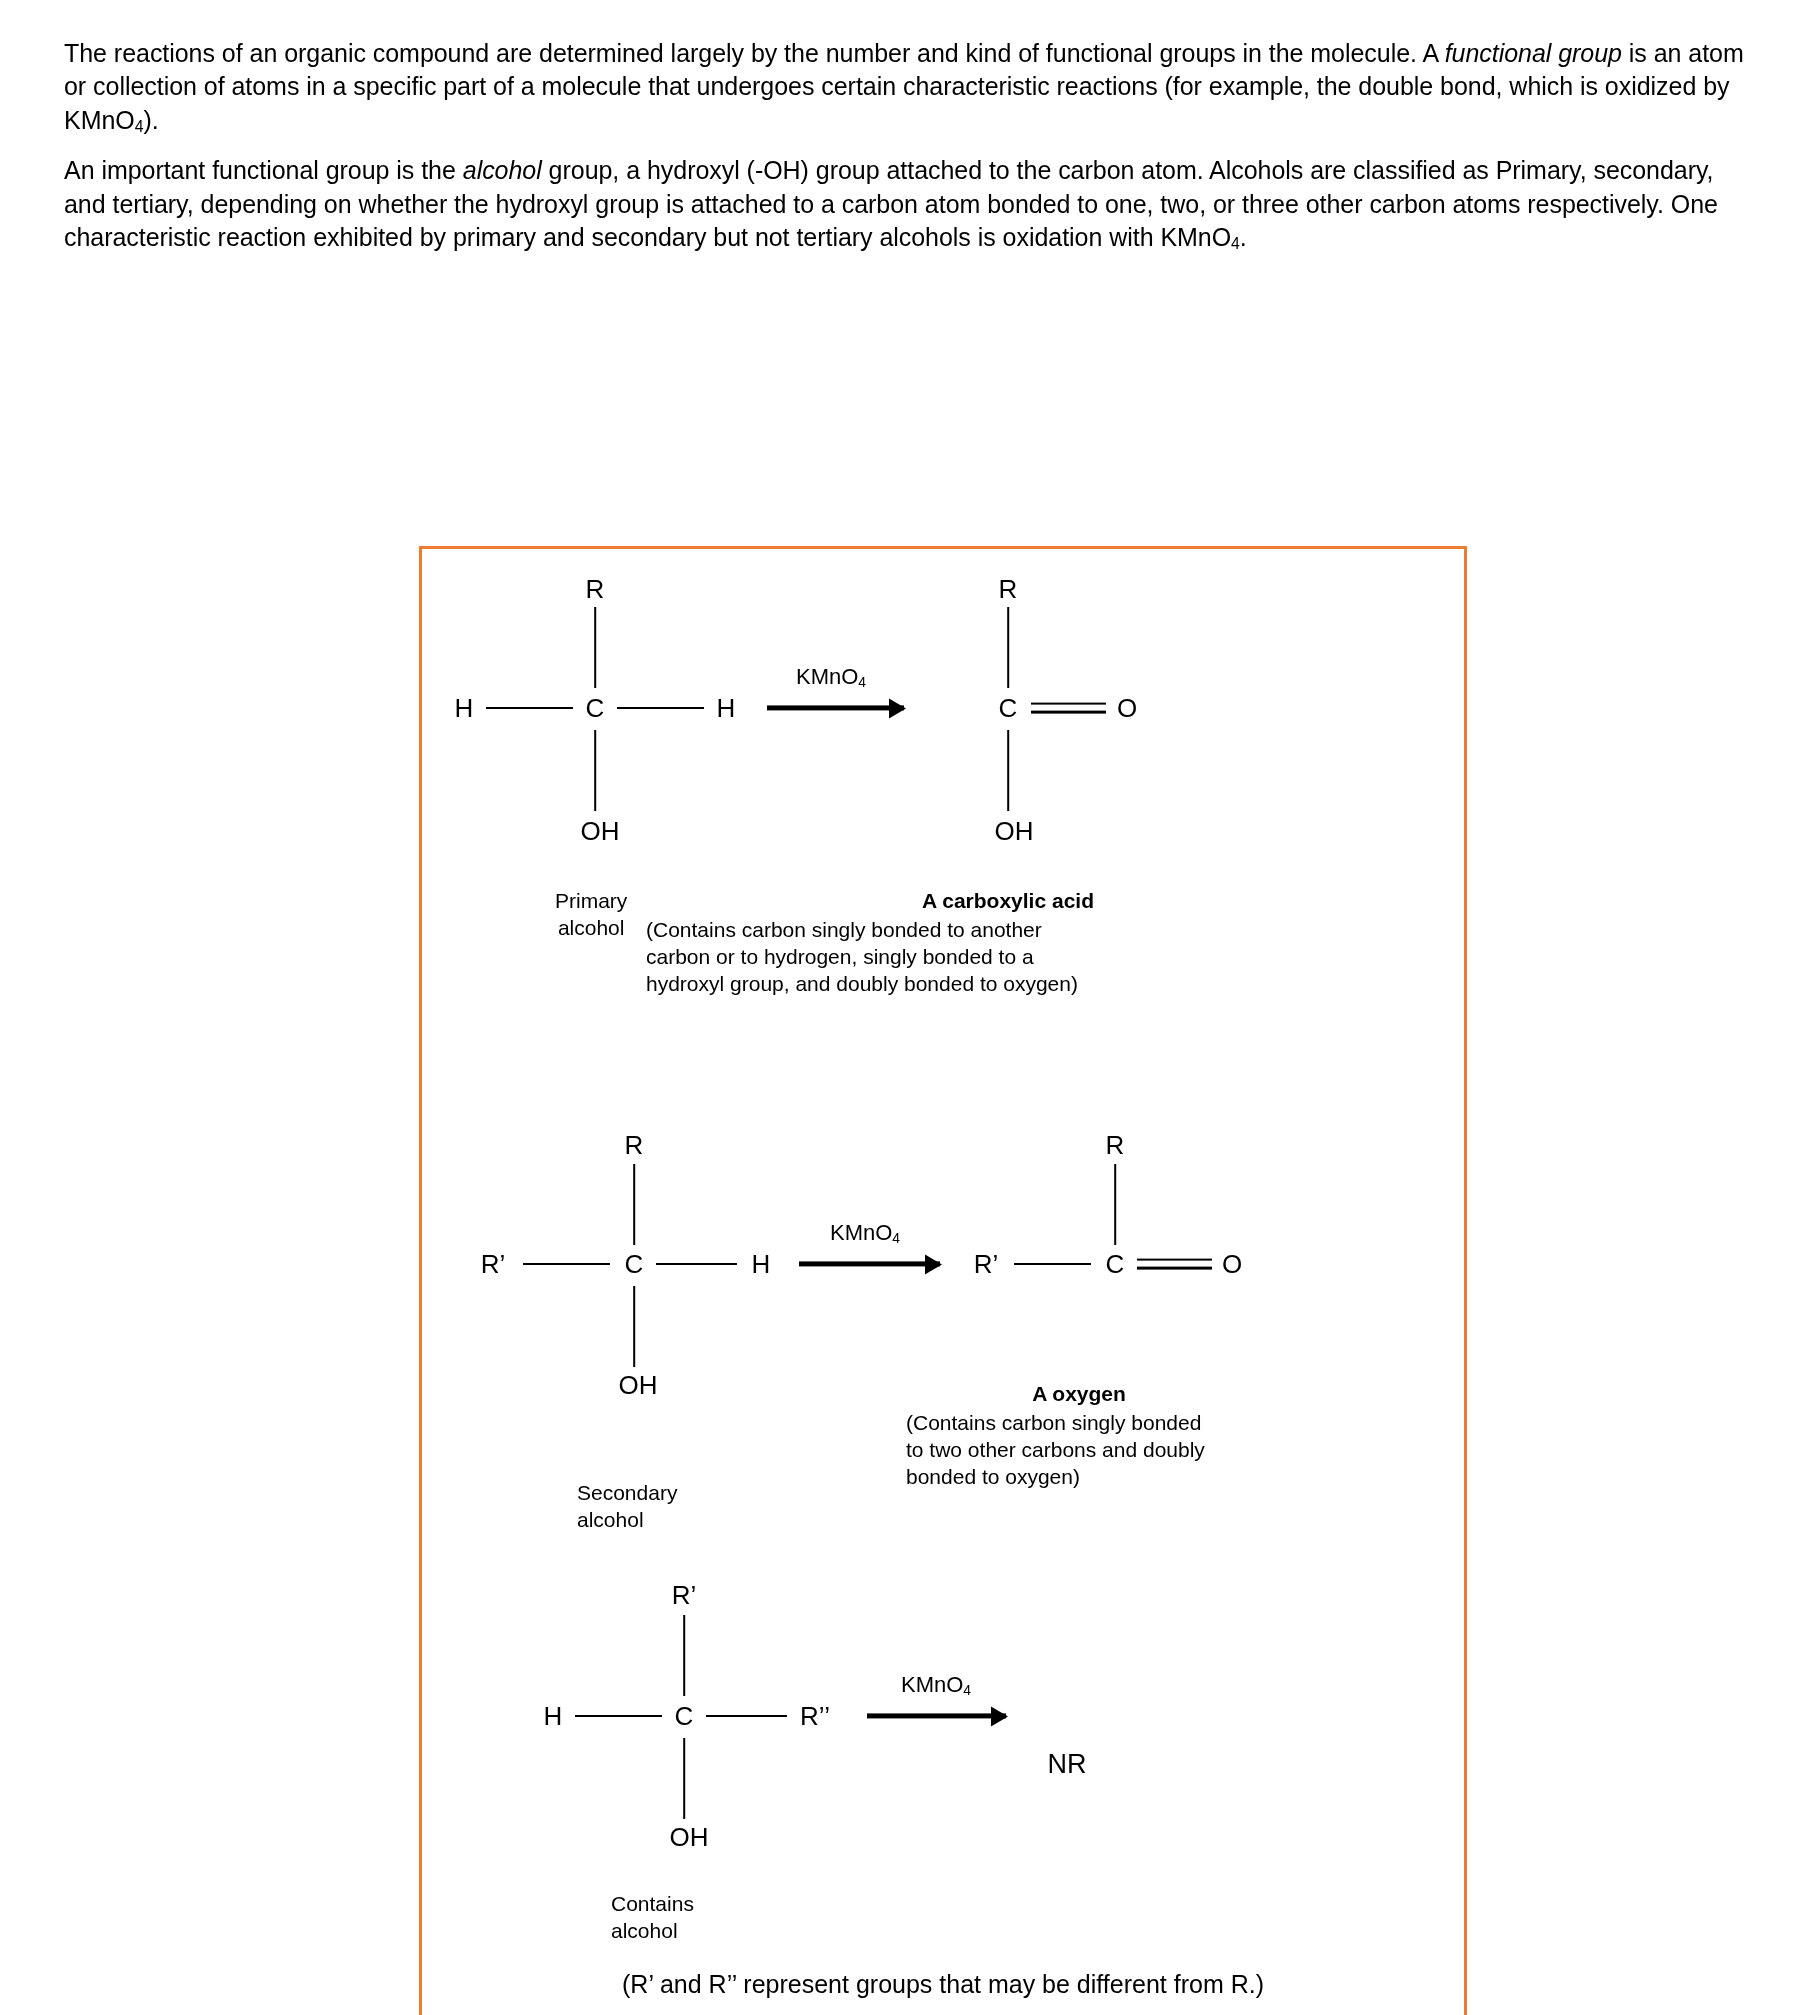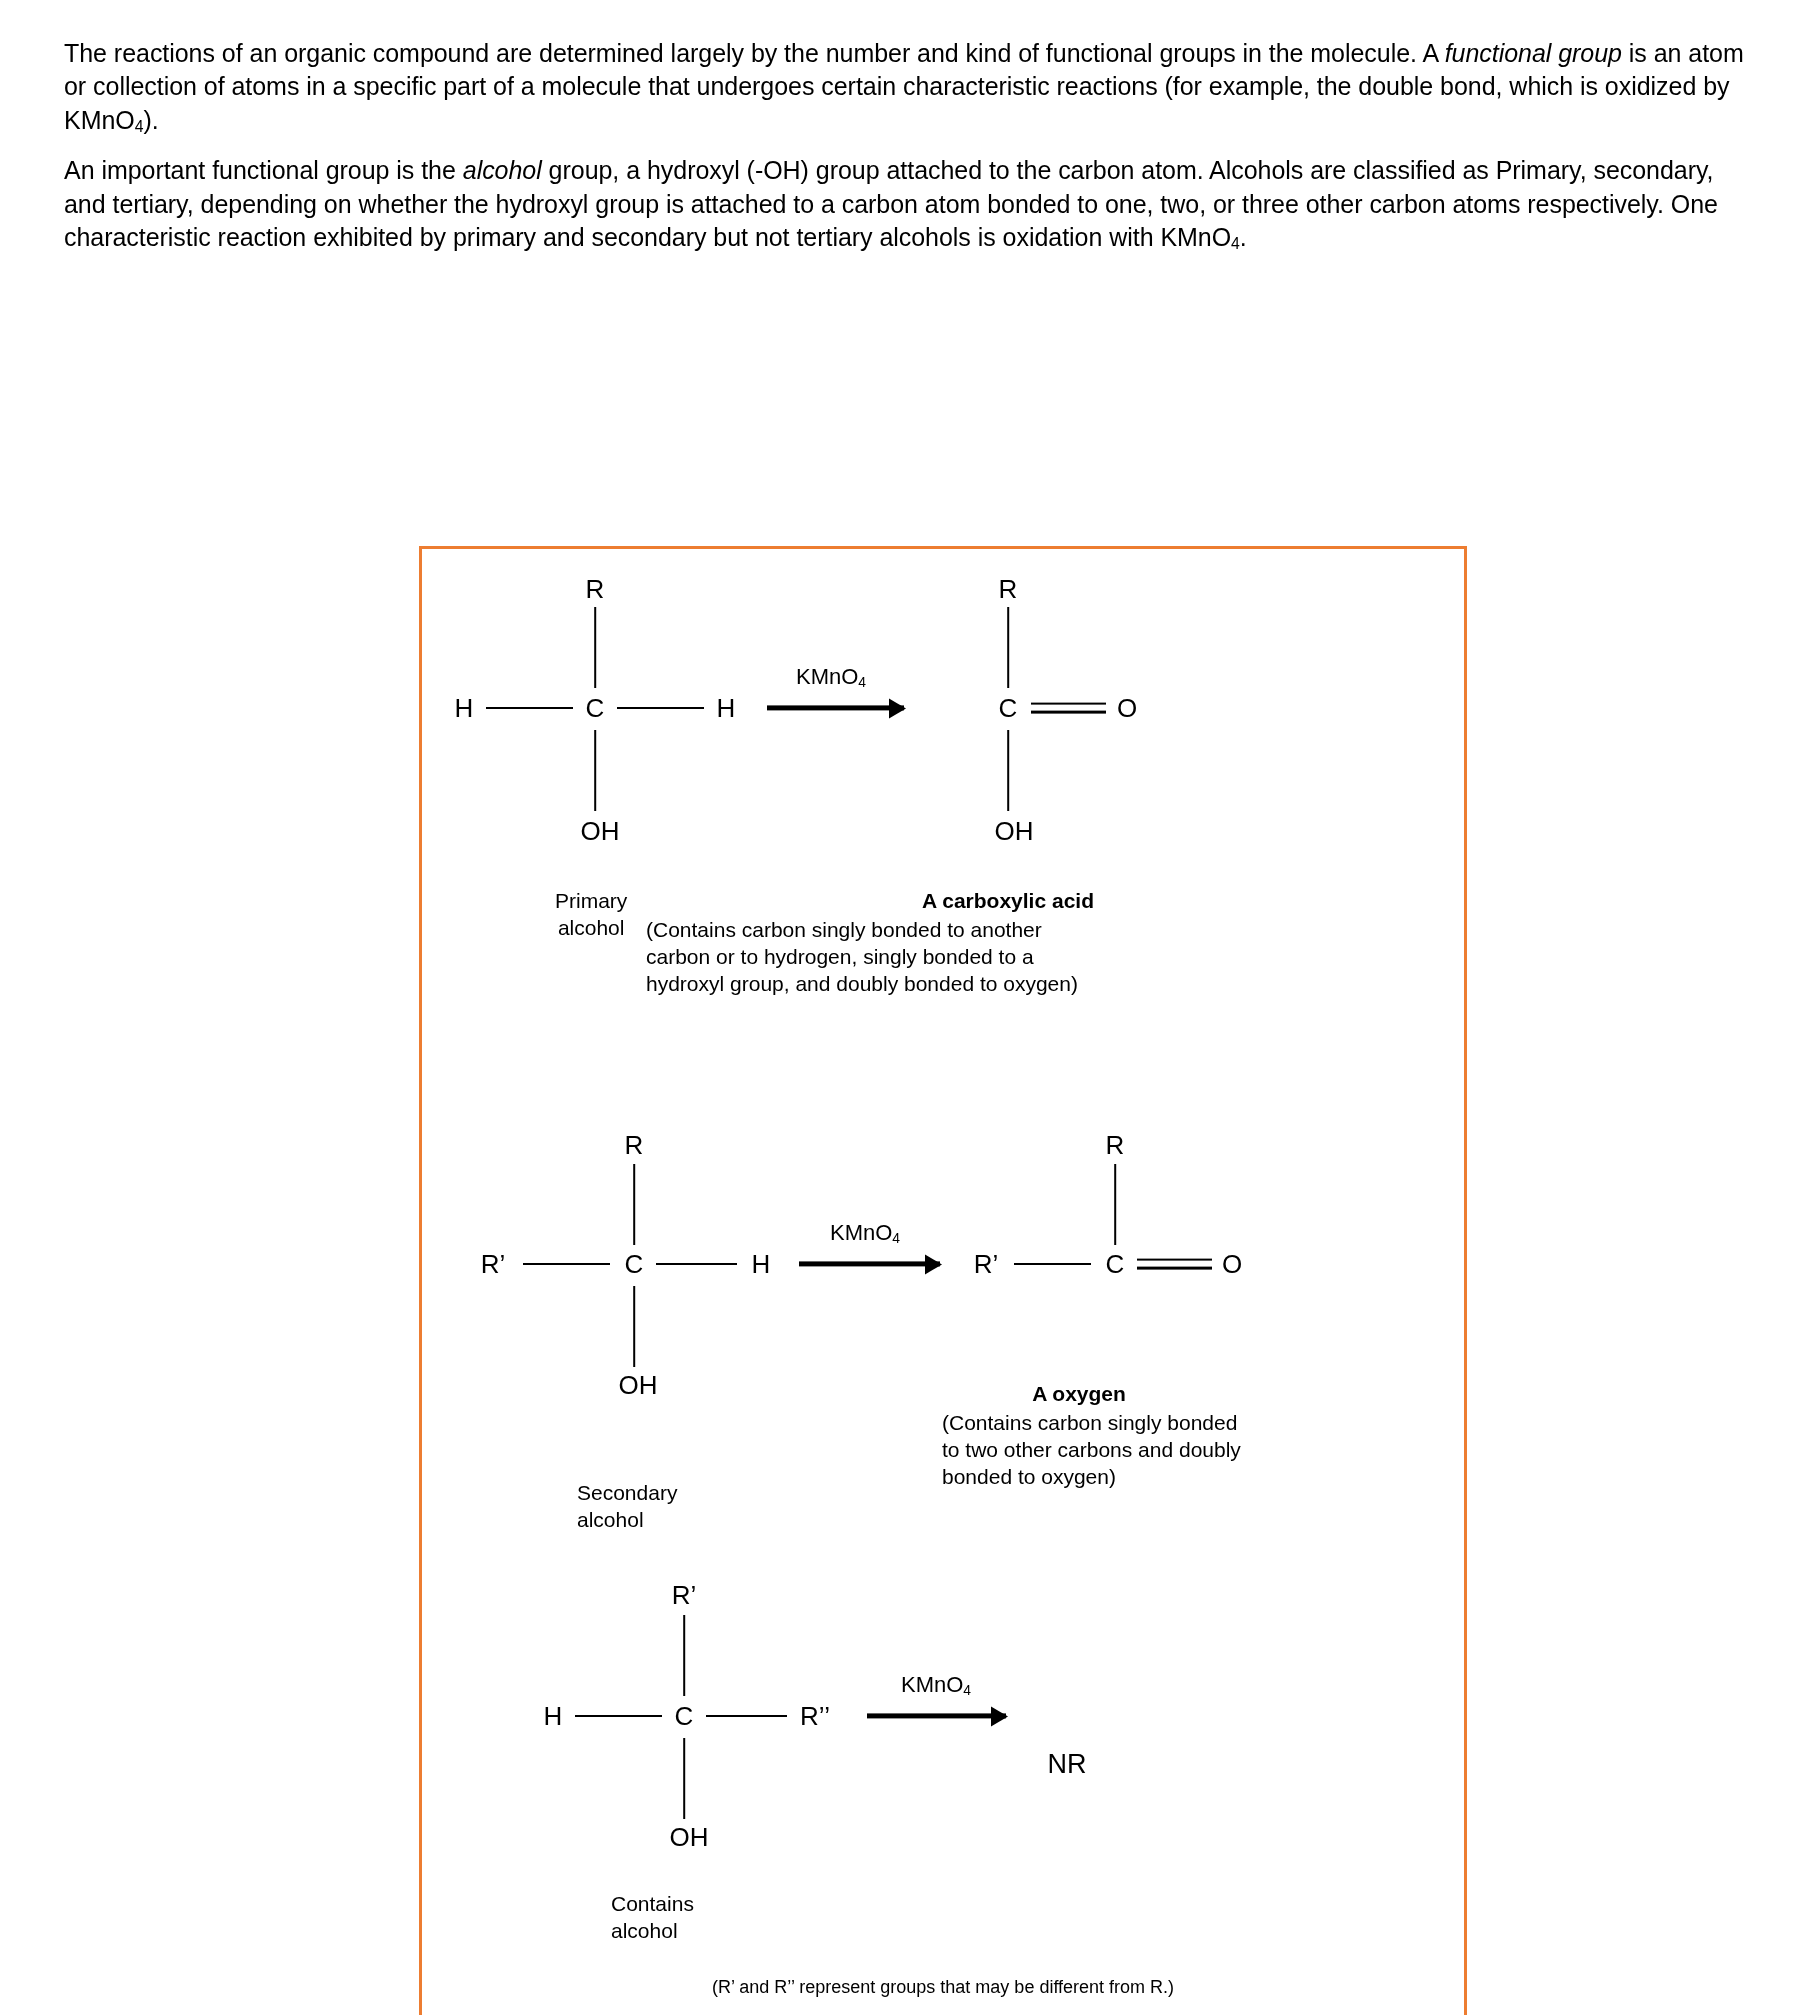--- a/index.html
+++ b/index.html
@@ -123,24 +123,23 @@
     white-space: pre-line;
     color: #000;
   }
   .lbl.center { text-align: center; transform: translateX(-50%); font-weight: bold; }
   .lbl.left { text-align: left; }
 
   .footnote {
     position: absolute;
     left: 50%;
     transform: translateX(-50%);
-    font-size: 18px;
+    font-size: 25px;
     line-height: 1.3;
     white-space: nowrap;
-    margin-top: 8px;
   }
 </style>
 </head>
 <body>
 
 <div class="page">
 
   <div class="prose">
 
 
@@ -228,21 +227,21 @@
 
         <div class="dbl" style="left:715px; top:715px; width:75px;">
             <i></i>
             <i></i>
           </div>
         <span class="atom" style="left:810px; top:715px;">O</span>
 
         <div class="lbl left" style="left:155px; top:895px;margin-top:36px;">Secondary
 alcohol</div>
         <div class="lbl center" style="left:657px; top:832px;">A oxygen</div>
-        <div class="lbl left" style="left:520px; top:861px;">(Contains carbon singly bonded
+        <div class="lbl left" style="left:484px; top:861px;">(Contains carbon singly bonded
 to two other carbons and doubly
 bonded to oxygen)</div>
       </div>
 
       <div class="rxn">
 
         <span class="atom" style="left:262px; top:1046px;">R’</span>
         <div class="bond-v" style="left:262px; top:1066px; height:81px;"></div>
 
         <span class="atom" style="left:131px; top:1167px;">H</span>

